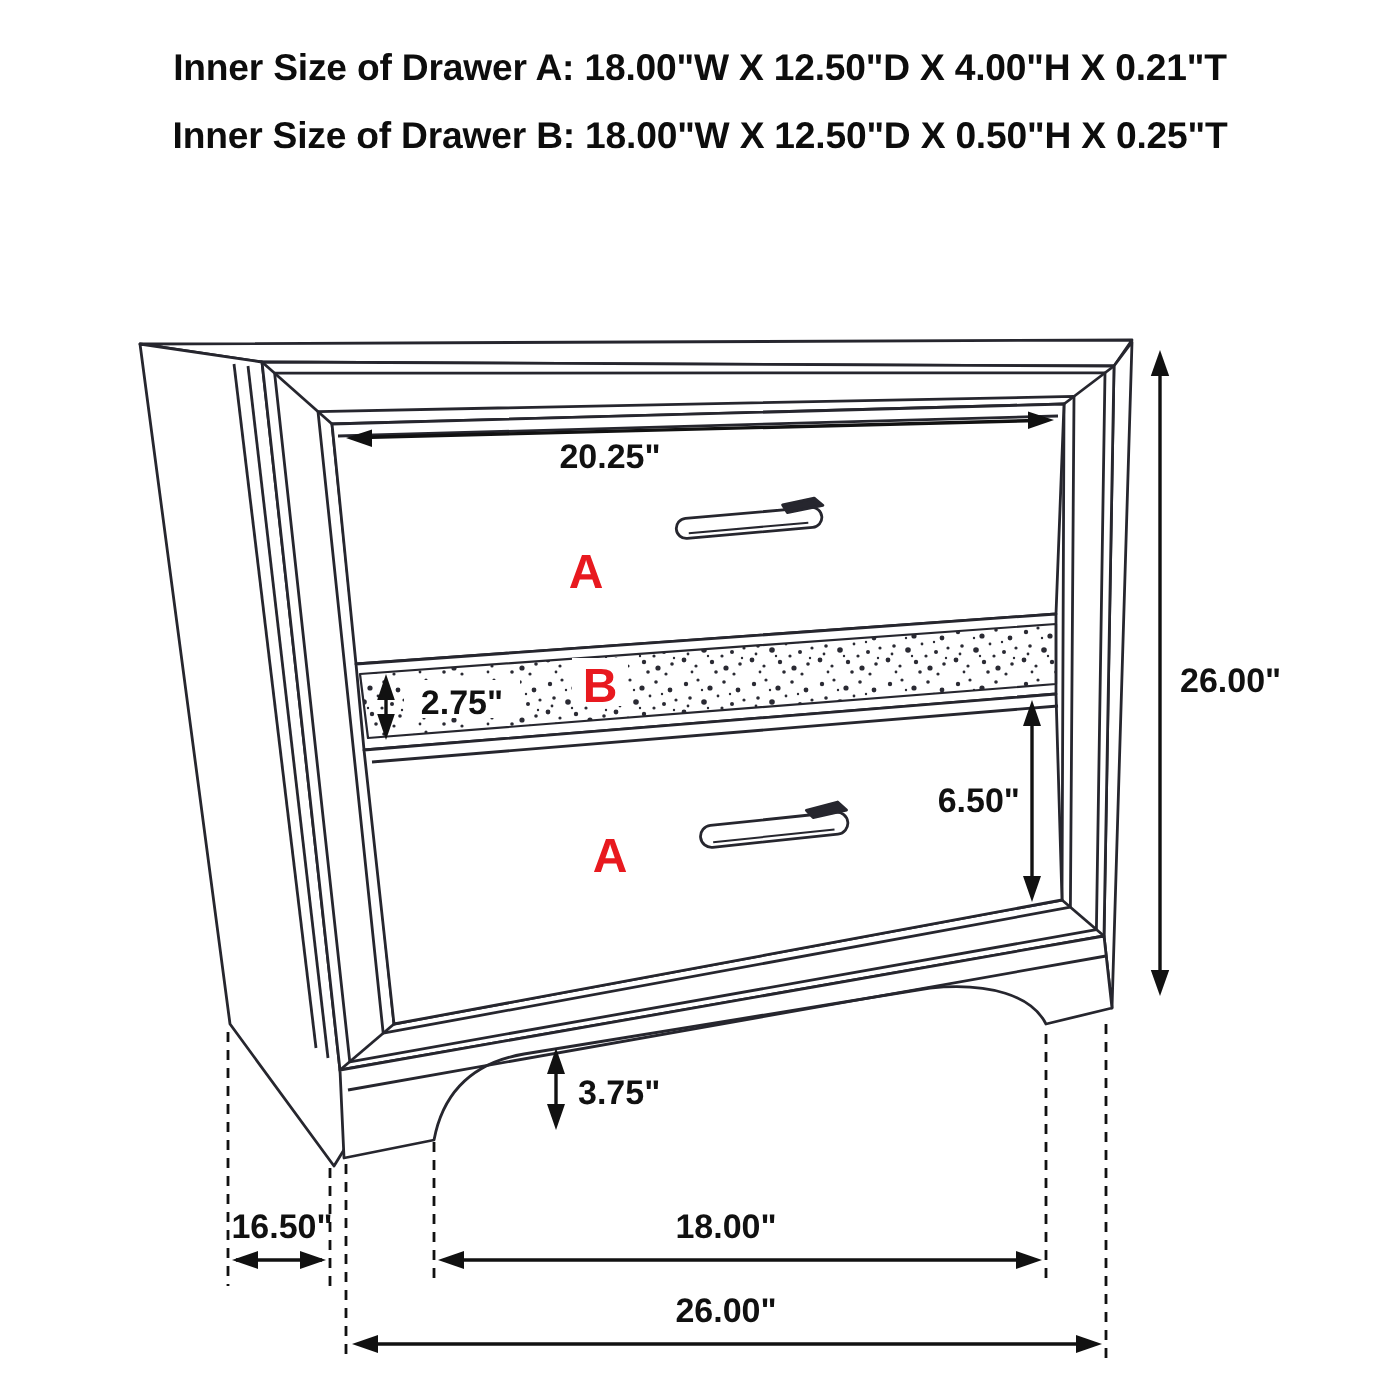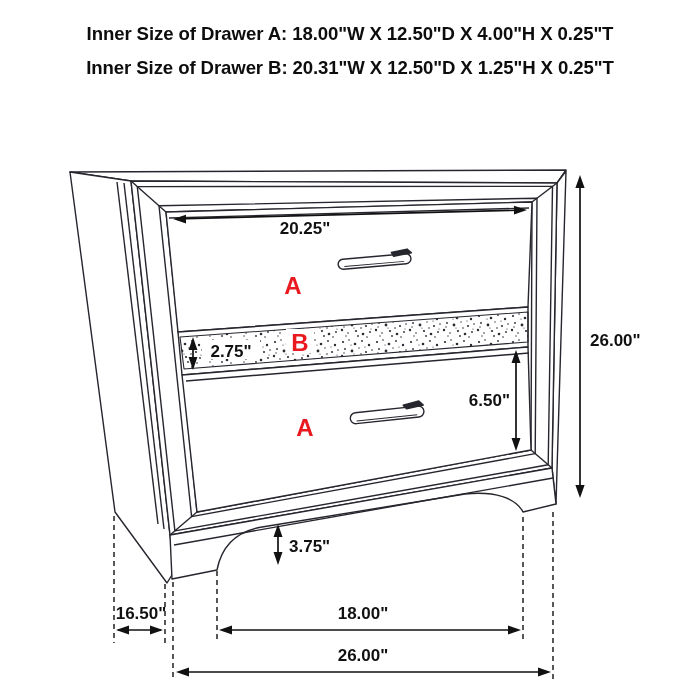--- a/index.html
+++ b/index.html
@@ -15,22 +15,22 @@
   svg text{font-family:"Liberation Sans",sans-serif;}
   .dimtxt{font-size:17px;font-weight:bold;fill:#111111;}
   .redlbl{font-size:24px;font-weight:bold;fill:#e8191f;}
 </style>
 </head>
 <body>
 
 <div id="stage">
 
   <div id="header">
-    <div>Inner Size of Drawer A: 18.00"W X 12.50"D X 4.00"H X 0.25"T</div>
-    <div>Inner Size of Drawer B: 20.31"W X 12.50"D X 1.25"H X 0.25"T</div>
+    <div>Inner Size of Drawer A: 18.00"W X 12.50"D X 4.00"H X 0.21"T</div>
+    <div>Inner Size of Drawer B: 18.00"W X 12.50"D X 0.50"H X 0.25"T</div>
   </div>
 
   <svg width="700" height="700" viewBox="0 0 700 700" style="position:absolute;left:0;top:0;">
     <defs>
       <pattern id="speckle" width="34" height="26" patternUnits="userSpaceOnUse">
         <circle cx="3" cy="4" r="1.1" fill="#2a2a33"></circle>
           <circle cx="9" cy="2" r="0.8" fill="#2a2a33"></circle>
         <circle cx="15" cy="6" r="1.3" fill="#2a2a33"></circle>
           <circle cx="22" cy="3" r="0.9" fill="#2a2a33"></circle>
         <circle cx="29" cy="7" r="1.2" fill="#2a2a33"></circle>

